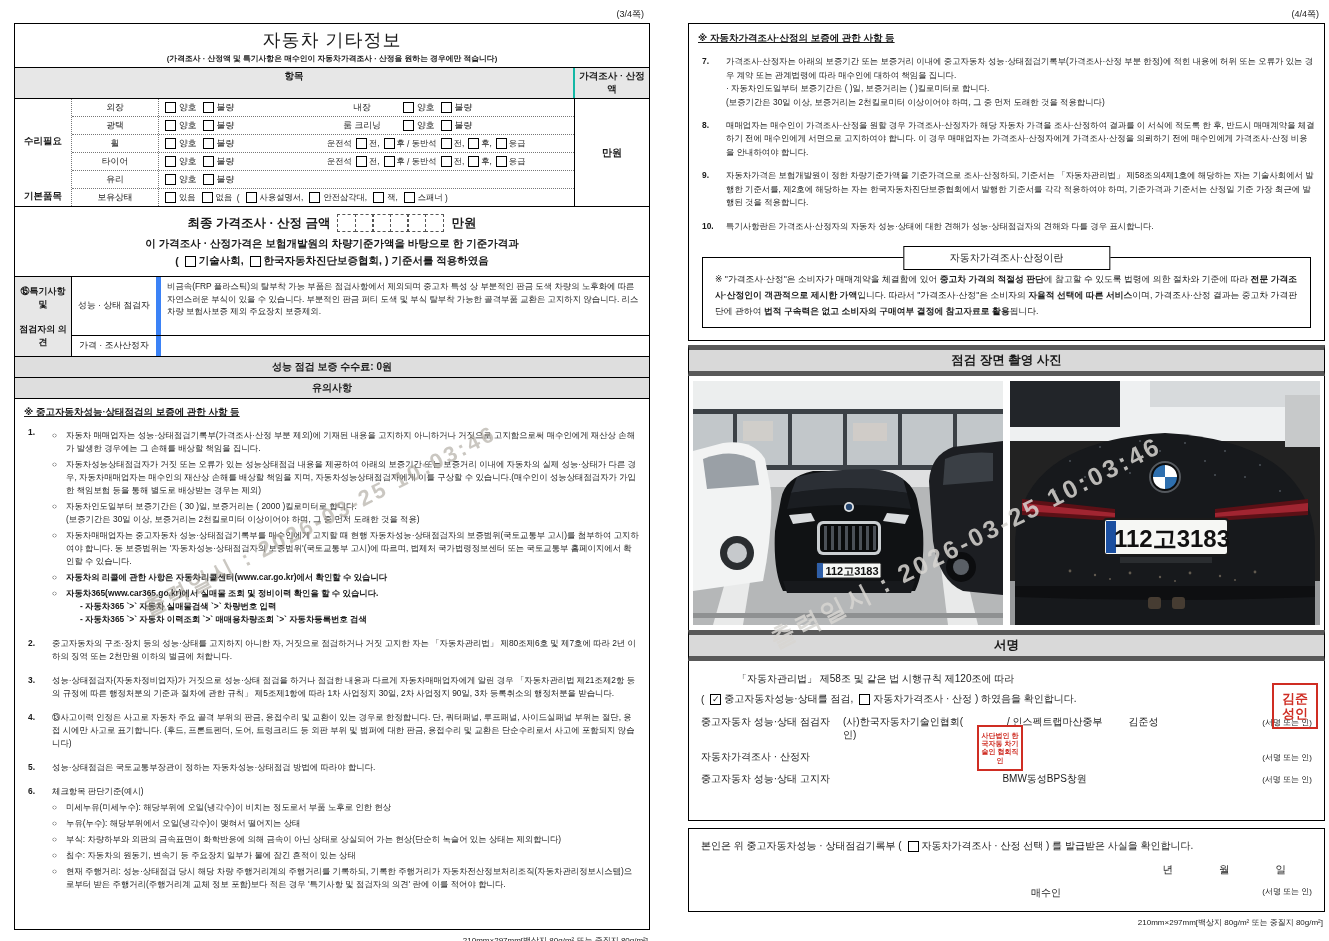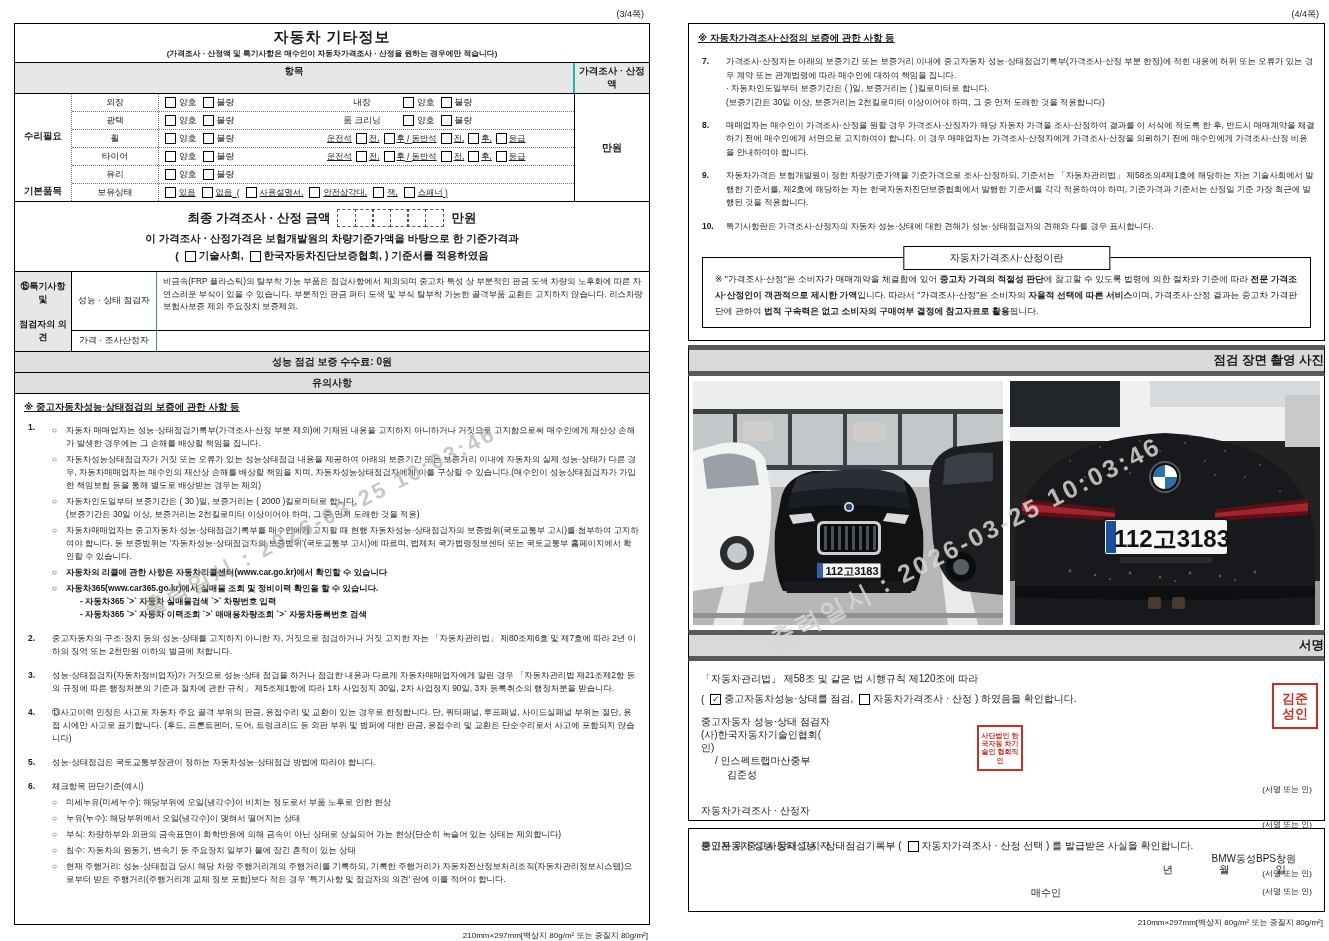--- a/index.html
+++ b/index.html
@@ -12,59 +12,59 @@
   .b{font-weight:bold;}
   .cb{display:inline-block;width:9px;height:9px;border:1.3px solid #000;background:#fff;
       vertical-align:-1px;margin:0 3px 0 6px;flex:0 0 auto;}
   .cb.tight{margin:0 2px 0 4px;}
   .cb.checked{font-size:9px;line-height:8px;text-align:center;font-weight:bold;}
 
   
   .box{border:1.6px solid #000;}
   .no-top{border-top:none;}
   .it-titlebox{padding:4px 0 3px;text-align:center;border-bottom:1px solid #000;}
-  .it-title{font-size:15px;font-weight:bold;letter-spacing:1px;}
+  .it-title{font-size:18px;font-weight:normal;letter-spacing:1px;}
   .it-sub{font-size:7.8px;margin-top:1px;font-weight:bold;color:#222;}
   .it-header{display:flex;background:#e7e7e7;border-bottom:1px solid #000;font-size:9.5px;font-weight:bold;}
   .it-h-item{flex:1;text-align:center;padding:2px 0;}
   .it-h-price{width:74px;text-align:center;border-left:2px solid #14b8a6;padding:2px 0;}
   .it-body{display:flex;}
   .it-grid{flex:1;display:flex;}
   .it-groupcol{width:56px;border-right:1px dotted #777;position:relative;font-size:9.5px;font-weight:bold;}
   .grp-repair{position:absolute;top:34%;width:100%;text-align:center;}
   .grp-basic{position:absolute;bottom:3px;width:100%;text-align:center;}
   .it-rows{flex:1;}
   .trow{display:flex;align-items:center;height:17px;border-top:1px dotted #777;font-size:8.8px;}
   .trow:first-child{border-top:none;}
   .c-item{width:86px;text-align:center;border-right:1px dotted #777;align-self:stretch;
           display:flex;align-items:center;justify-content:center;}
   .c-checks{width:168px;display:flex;align-items:center;}
   .c-item2{width:70px;text-align:center;}
   .c-flex{flex:1;display:flex;align-items:center;}
-  .c-seat{flex:1;display:flex;align-items:center;font-size:8.3px;text-decoration:underline;}
+  .c-seat{flex:1;display:flex;align-items:center;font-size:8.3px;}
   .it-pricecol{width:74px;border-left:1px solid #000;display:flex;align-items:center;
                justify-content:center;font-size:10px;font-weight:bold;}
 
   
   .price-sec{text-align:center;padding:7px 0 8px;}
   .p-line1{font-size:12.5px;font-weight:bold;display:flex;align-items:center;justify-content:center;gap:8px;}
   .digit-boxes{display:inline-flex;}
   .dcell{width:17px;height:16px;border:1.5px dashed #555;margin-left:-1.5px;}
   .p-line2{font-size:10.5px;font-weight:bold;margin-top:5px;}
   .p-line3{font-size:10.5px;font-weight:bold;margin-top:3px;display:flex;align-items:center;justify-content:center;}
 
   
   .opinion{display:flex;}
   .op-label{width:56px;background:#e7e7e7;border-right:1px solid #000;display:flex;flex-direction:column;
             justify-content:center;align-items:center;font-size:9px;font-weight:bold;gap:12px;text-align:center;}
   .op-right{flex:1;}
   .op-row{display:flex;}
   .op-row1{height:58px;}
   .op-row2{height:20px;border-top:1px solid #000;}
-  .op-sub{width:84px;border-right:1px solid #3b82f6;display:flex;align-items:center;justify-content:center;
+  .op-sub{width:84px;border-right:5px solid #3b82f6;display:flex;align-items:center;justify-content:center;
           font-size:8.8px;text-align:center;}
   .op-text{flex:1;font-size:8.4px;line-height:1.5;padding:3px 6px;}
 
   .graybar{background:#dedede;text-align:center;font-weight:bold;font-size:10px;padding:3px 0;}
 
   
   .cautions{padding:6px 9px 8px;height:516px;font-size:8.4px;line-height:1.55;position:relative;}
   .c-head{font-weight:bold;font-size:9.5px;text-decoration:underline;margin-bottom:6px;}
   .citem{display:flex;margin-top:11px;}
   .citem.first{margin-top:2px;}
@@ -86,32 +86,32 @@
   
   .guar{padding:6px 9px 10px;font-size:8.4px;line-height:1.6;}
   .g-head{font-weight:bold;font-size:9.5px;text-decoration:underline;margin-bottom:6px;}
   .gitem{display:flex;margin-top:10px;}
   .info-box{margin:24px 4px 2px;border:1.2px solid #000;position:relative;padding:14px 12px 8px;}
   .ib-title{position:absolute;top:-12px;left:50%;transform:translateX(-50%);background:#fff;
             border:1.2px solid #000;padding:3px 46px;font-size:10px;white-space:nowrap;}
   .ib-text{font-size:8.8px;line-height:1.8;}
   .thickbar{background:#d9d9d9;border-top:5px solid #595959;border-bottom:5px solid #595959;
             border-left:1.6px solid #000;border-right:1.6px solid #000;
-            text-align:right;font-weight:bold;font-size:12.5px;padding:2px 0;}
+            text-align:center;font-weight:bold;font-size:12.5px;padding:2px 0;}
   .photo-row{display:flex;gap:7px;padding:5px 4px;border-left:1.6px solid #000;border-right:1.6px solid #000;background:#fff;}
   .photo{flex:1;height:244px;background:#222;}
   .photo svg{display:block;width:100%;height:100%;}
 
   
   .signbox{padding:9px 12px 10px;position:relative;font-size:10px;height:140px;}
-  .sg-line1{margin-top:2px;}
+  .sg-line1{margin-top:2px;margin-left:36px;}
   .sg-line2{margin-top:6px;display:flex;align-items:center;}
   .sg-date{ text-align:right;margin-top:8px;font-size:10.5px;}
   .sg-valid{font-size:7.8px;}
-  .srow{display:flex;margin-top:9px;align-items:flex-start;flex-direction:column;}
+  .srow{display:flex;margin-top:9px;align-items:flex-start;}
   .s-label{width:142px;flex:0 0 auto;line-height:1.3;}
   .s-org{width:150px;flex:0 0 auto;line-height:1.3;}
   .s-org .l2{display:block;}
   .s-branch{margin-left:14px;}
   .s-name{margin-left:26px;}
   .s-note{margin-left:auto;font-size:8px;padding-top:2px;flex:0 0 auto;}
   .s-value{margin-left:auto;margin-right:16px;}
   .seal{position:absolute;border:2.5px solid #cf2d23;color:#cf2d23;background:rgba(255,255,255,0);
         display:flex;flex-wrap:wrap;align-content:center;justify-content:center;text-align:center;
         font-weight:bold;z-index:4;}

